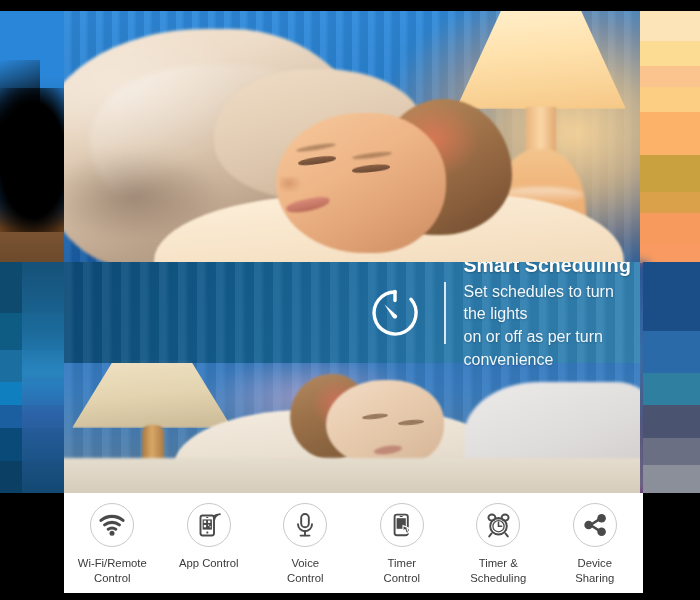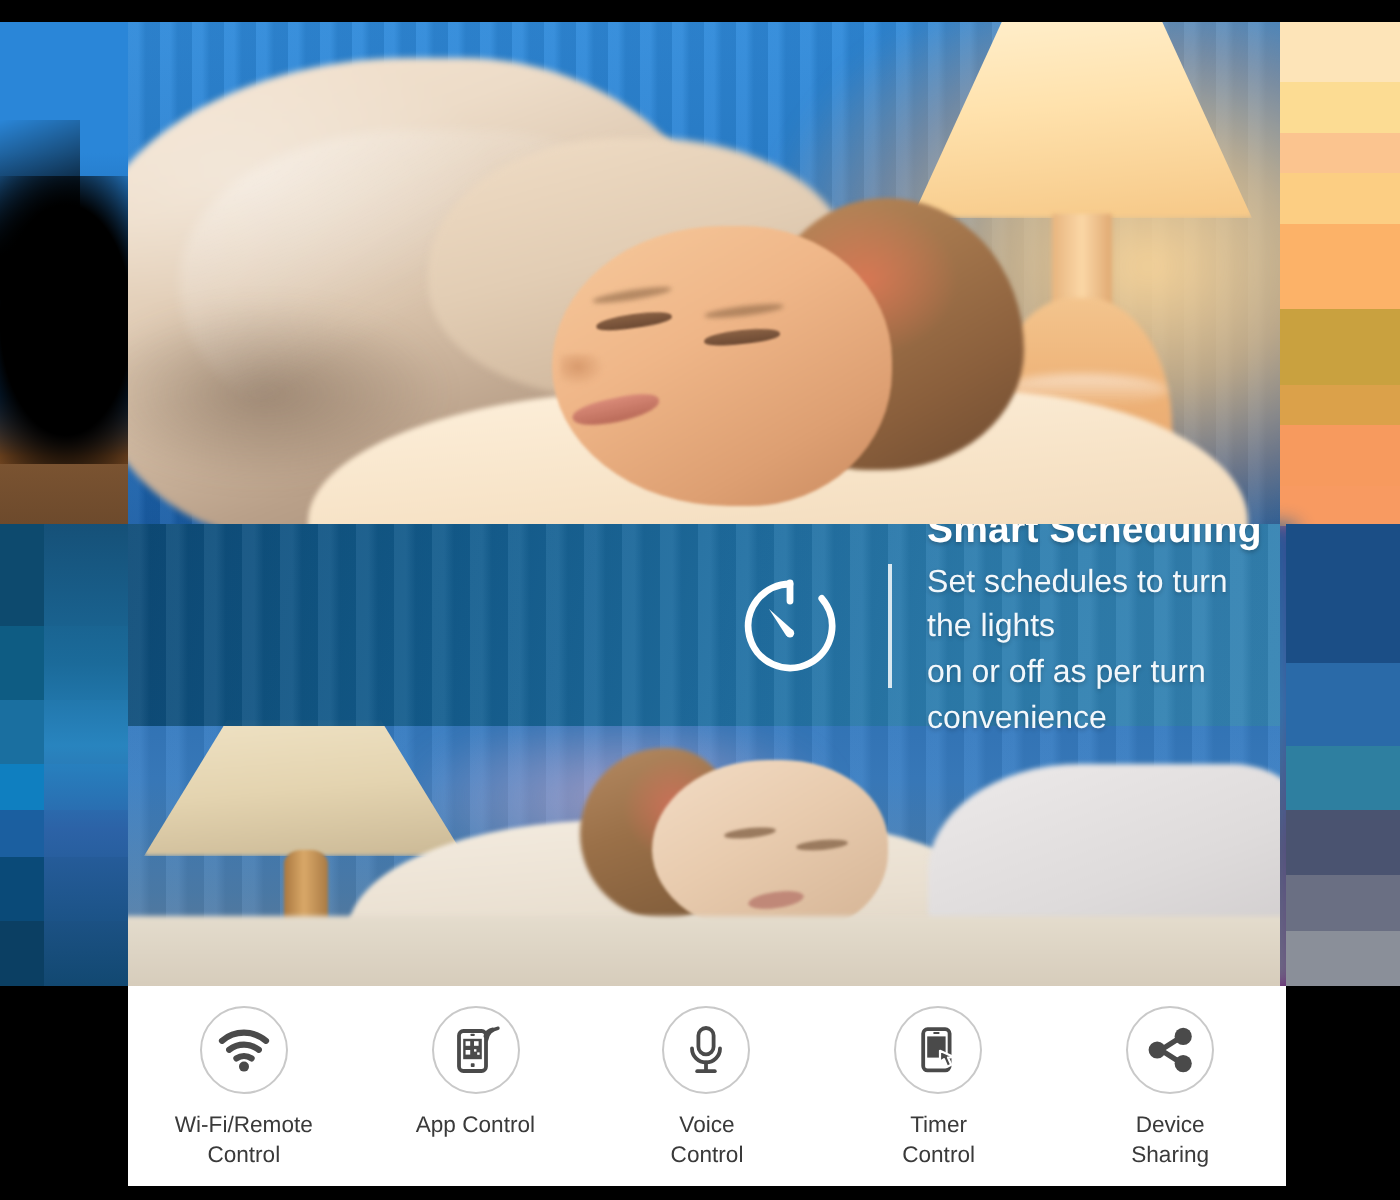--- a/index.html
+++ b/index.html
@@ -517,20 +517,36 @@
           <rect x="4.6" y="2.6" width="13.2" height="20.6" rx="2.2" ry="2.2" fill="none" stroke="#4a4a4a" stroke-width="1.9"></rect>
           <rect x="6.6" y="6.2" width="9.2" height="10.6" fill="#4a4a4a"></rect>
           <rect x="9.6" y="4.0" width="3.2" height="1.0" rx="0.5" fill="#4a4a4a"></rect>
           <path d="M13.0 13.4 L13.0 19.0 L15.0 17.6 L16.6 21.4 L18.6 20.4 L17.0 16.8 L19.6 16.4 Z" fill="#4a4a4a" stroke="#ffffff" stroke-width="1.1" stroke-linejoin="round"></path>
         </svg>
       </div>
       <div class="feature-label">Timer
 Control</div>
     </div>
 
+    <div class="feature">
+      <div class="feature-circle">
+        <svg class="ic" width="27" height="26" viewBox="0 0 27 26" aria-hidden="true">
+          <circle cx="13.5" cy="14.2" r="8.3" fill="none" stroke="#4a4a4a" stroke-width="1.9"></circle>
+          <circle cx="13.5" cy="14.2" r="5.6" fill="none" stroke="#4a4a4a" stroke-width="1.3"></circle>
+          <path d="M13.5 10.4 L13.5 14.2 L16.6 14.2" fill="none" stroke="#4a4a4a" stroke-width="1.6" stroke-linecap="round"></path>
+          <ellipse cx="6.9" cy="5.6" rx="3.5" ry="3.1" fill="none" stroke="#4a4a4a" stroke-width="1.9"></ellipse>
+          <ellipse cx="20.1" cy="5.6" rx="3.5" ry="3.1" fill="none" stroke="#4a4a4a" stroke-width="1.9"></ellipse>
+          <path d="M11.0 6.8 L16.0 6.8" stroke="#4a4a4a" stroke-width="1.6" stroke-linecap="round"></path>
+          <path d="M6.6 21.4 L4.2 24.4" stroke="#4a4a4a" stroke-width="1.9" stroke-linecap="round"></path>
+          <path d="M20.4 21.4 L22.8 24.4" stroke="#4a4a4a" stroke-width="1.9" stroke-linecap="round"></path>
+        </svg>
+      </div>
+      <div class="feature-label">Timer &amp;
+Scheduling</div>
+    </div>
 
     <div class="feature">
       <div class="feature-circle">
         <svg class="ic" width="26" height="24" viewBox="0 0 26 24" aria-hidden="true">
           <path d="M8.4 12.0 L18.4 5.6 M8.4 12.0 L18.4 18.4" stroke="#4a4a4a" stroke-width="2.6" stroke-linecap="round"></path>
           <circle cx="6.6" cy="12.0" r="4.3" fill="#4a4a4a"></circle>
           <circle cx="19.6" cy="5.2" r="4.3" fill="#4a4a4a"></circle>
           <circle cx="19.6" cy="18.8" r="4.3" fill="#4a4a4a"></circle>
         </svg>
       </div>

